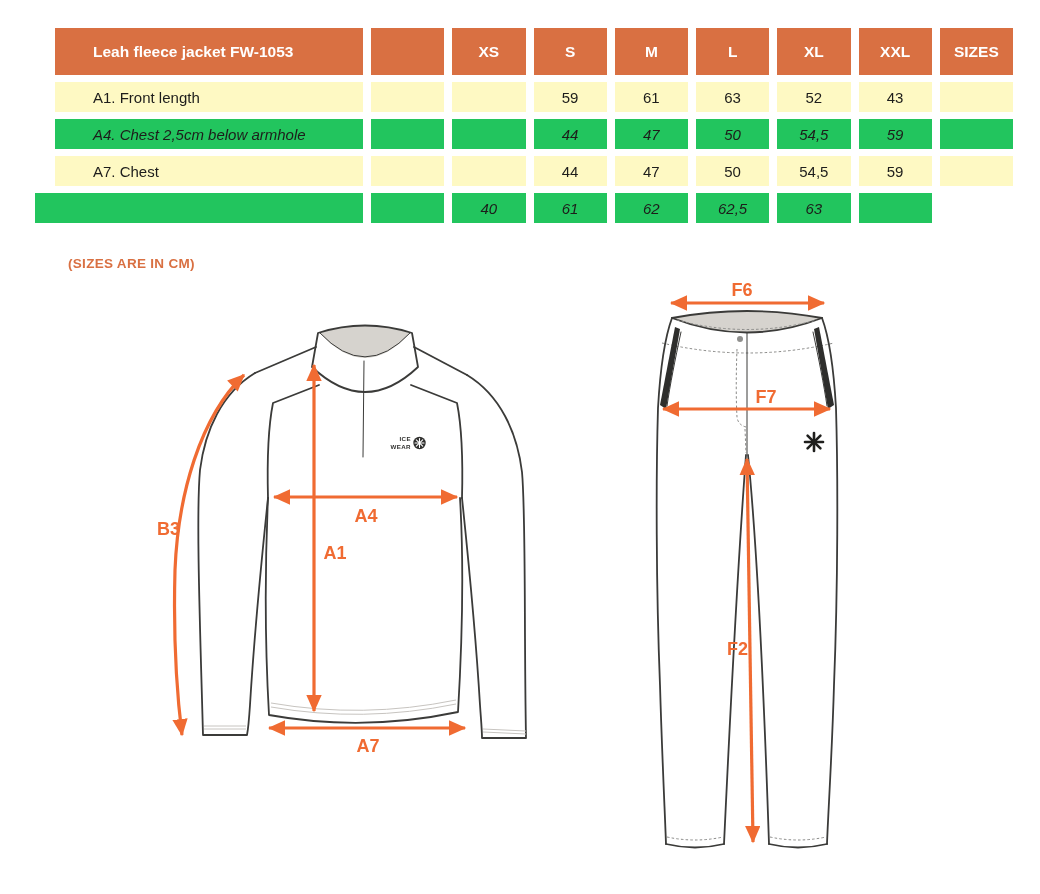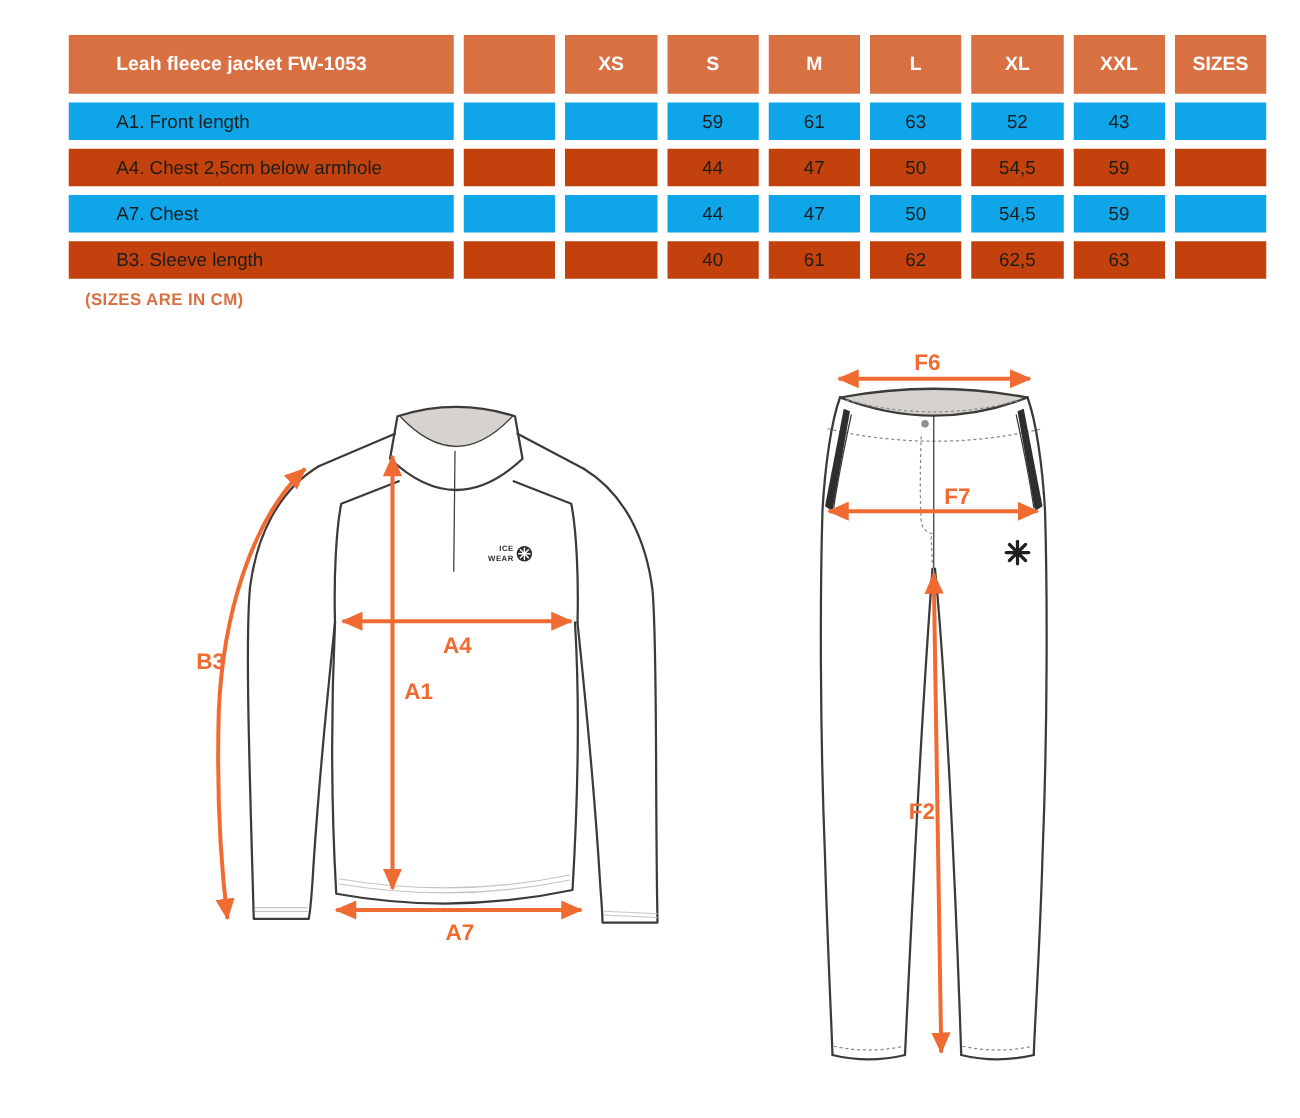--- a/index.html
+++ b/index.html
@@ -16,25 +16,25 @@
     grid-template-columns:328px repeat(8,1fr);
     grid-template-rows:47px repeat(4,30px);
     column-gap:8px;row-gap:7px;
   }
   .cell{
     display:flex;align-items:center;justify-content:center;
     font-size:15px;color:#1d1d1b;white-space:nowrap;overflow:hidden;
   }
   .cell.lbl{justify-content:flex-start;padding-left:38px;margin-left:20px;}
   .hdr{background:#D97042;color:#ffffff;font-weight:700;font-size:15.5px;}
-  .r-odd{background:#0ea5e9;}
-  .r-even{background:#c2410c;}
+  .r-odd{background:#fef9c3;}
+  .r-even{background:#22c55e;font-style:italic;}
   
   .caption{
-    position:absolute;left:68px;top:232px;
+    position:absolute;left:68px;top:256px;
     color:#D97042;font-size:13.5px;font-weight:700;letter-spacing:.3px;
   }
   
   .jacket-svg{position:absolute;left:130px;top:295px;}
   .pants-svg{position:absolute;left:620px;top:275px;}
   .outline{fill:none;stroke:#3b3b39;stroke-width:1.8;stroke-linecap:round;stroke-linejoin:round;}
   .thin{fill:none;stroke:#3b3b39;stroke-width:1;stroke-linecap:round;}
   .stitch{fill:none;stroke:#c7c4c0;stroke-width:1;}
   .dashed{fill:none;stroke:#8a8a88;stroke-width:1;stroke-dasharray:2.5 2.2;}
   .shade{fill:#D6D3CE;stroke:none;}
@@ -80,21 +80,20 @@
   <div class="cell r-odd lbl">A7. Chest</div>
   <div class="cell r-odd"></div>
   <div class="cell r-odd"></div>
   <div class="cell r-odd">44</div>
   <div class="cell r-odd">47</div>
   <div class="cell r-odd">50</div>
   <div class="cell r-odd">54,5</div>
   <div class="cell r-odd">59</div>
   <div class="cell r-odd"></div>
 
-  <div class="cell r-even lbl">B3. Sleeve length</div>
   <div class="cell r-even"></div>
   <div class="cell r-even"></div>
   <div class="cell r-even">40</div>
   <div class="cell r-even">61</div>
   <div class="cell r-even">62</div>
   <div class="cell r-even">62,5</div>
   <div class="cell r-even">63</div>
   <div class="cell r-even"></div>
 </div>
 

